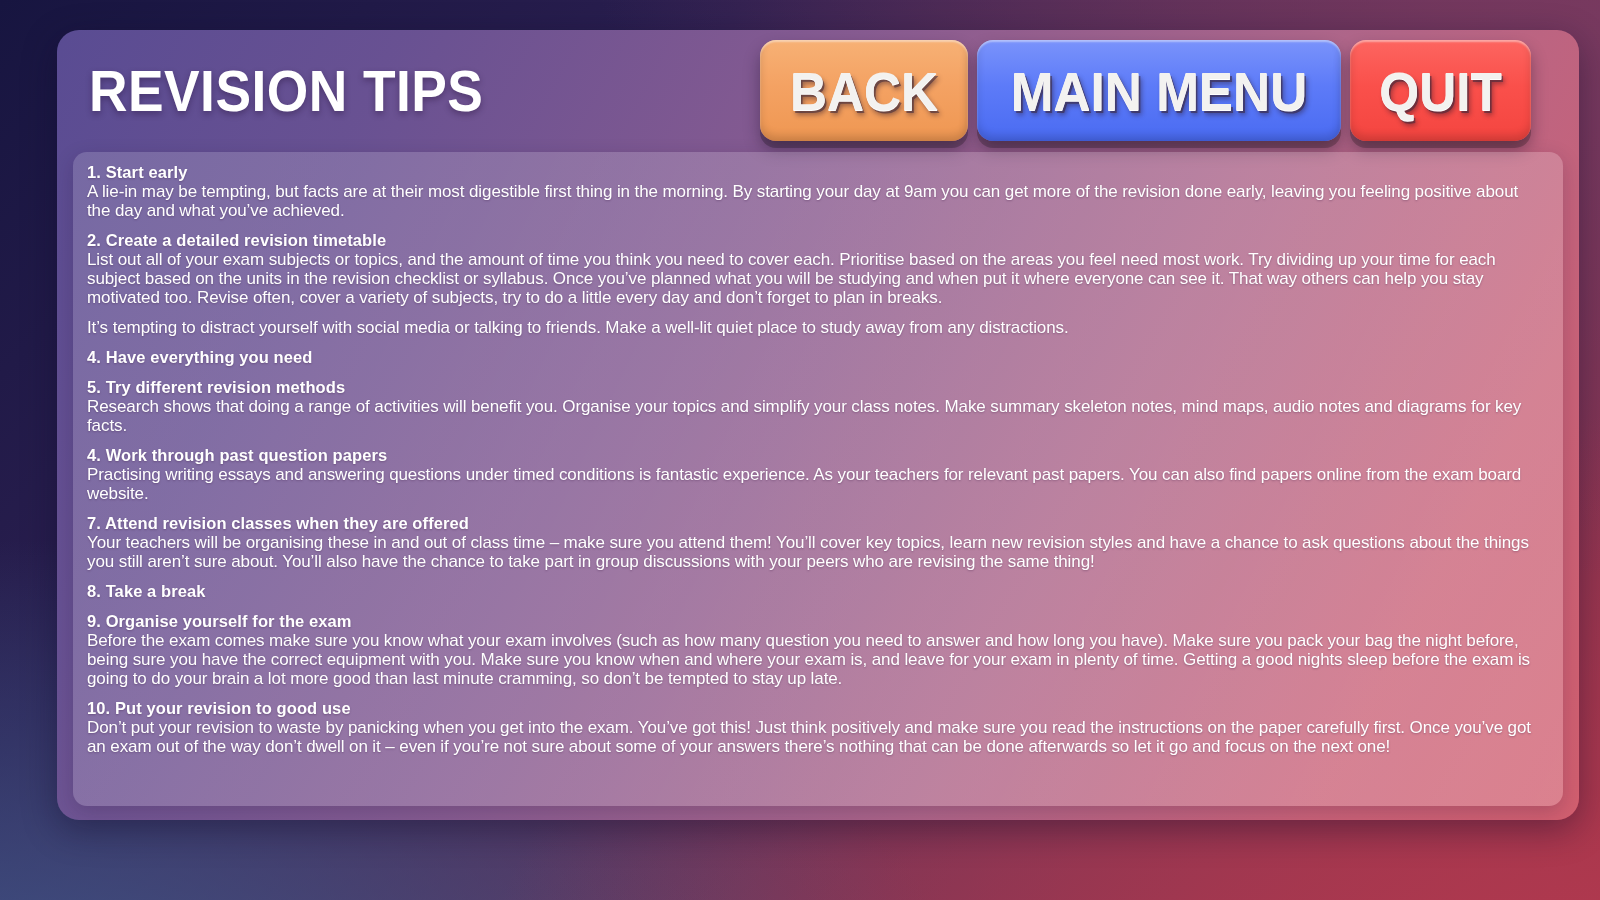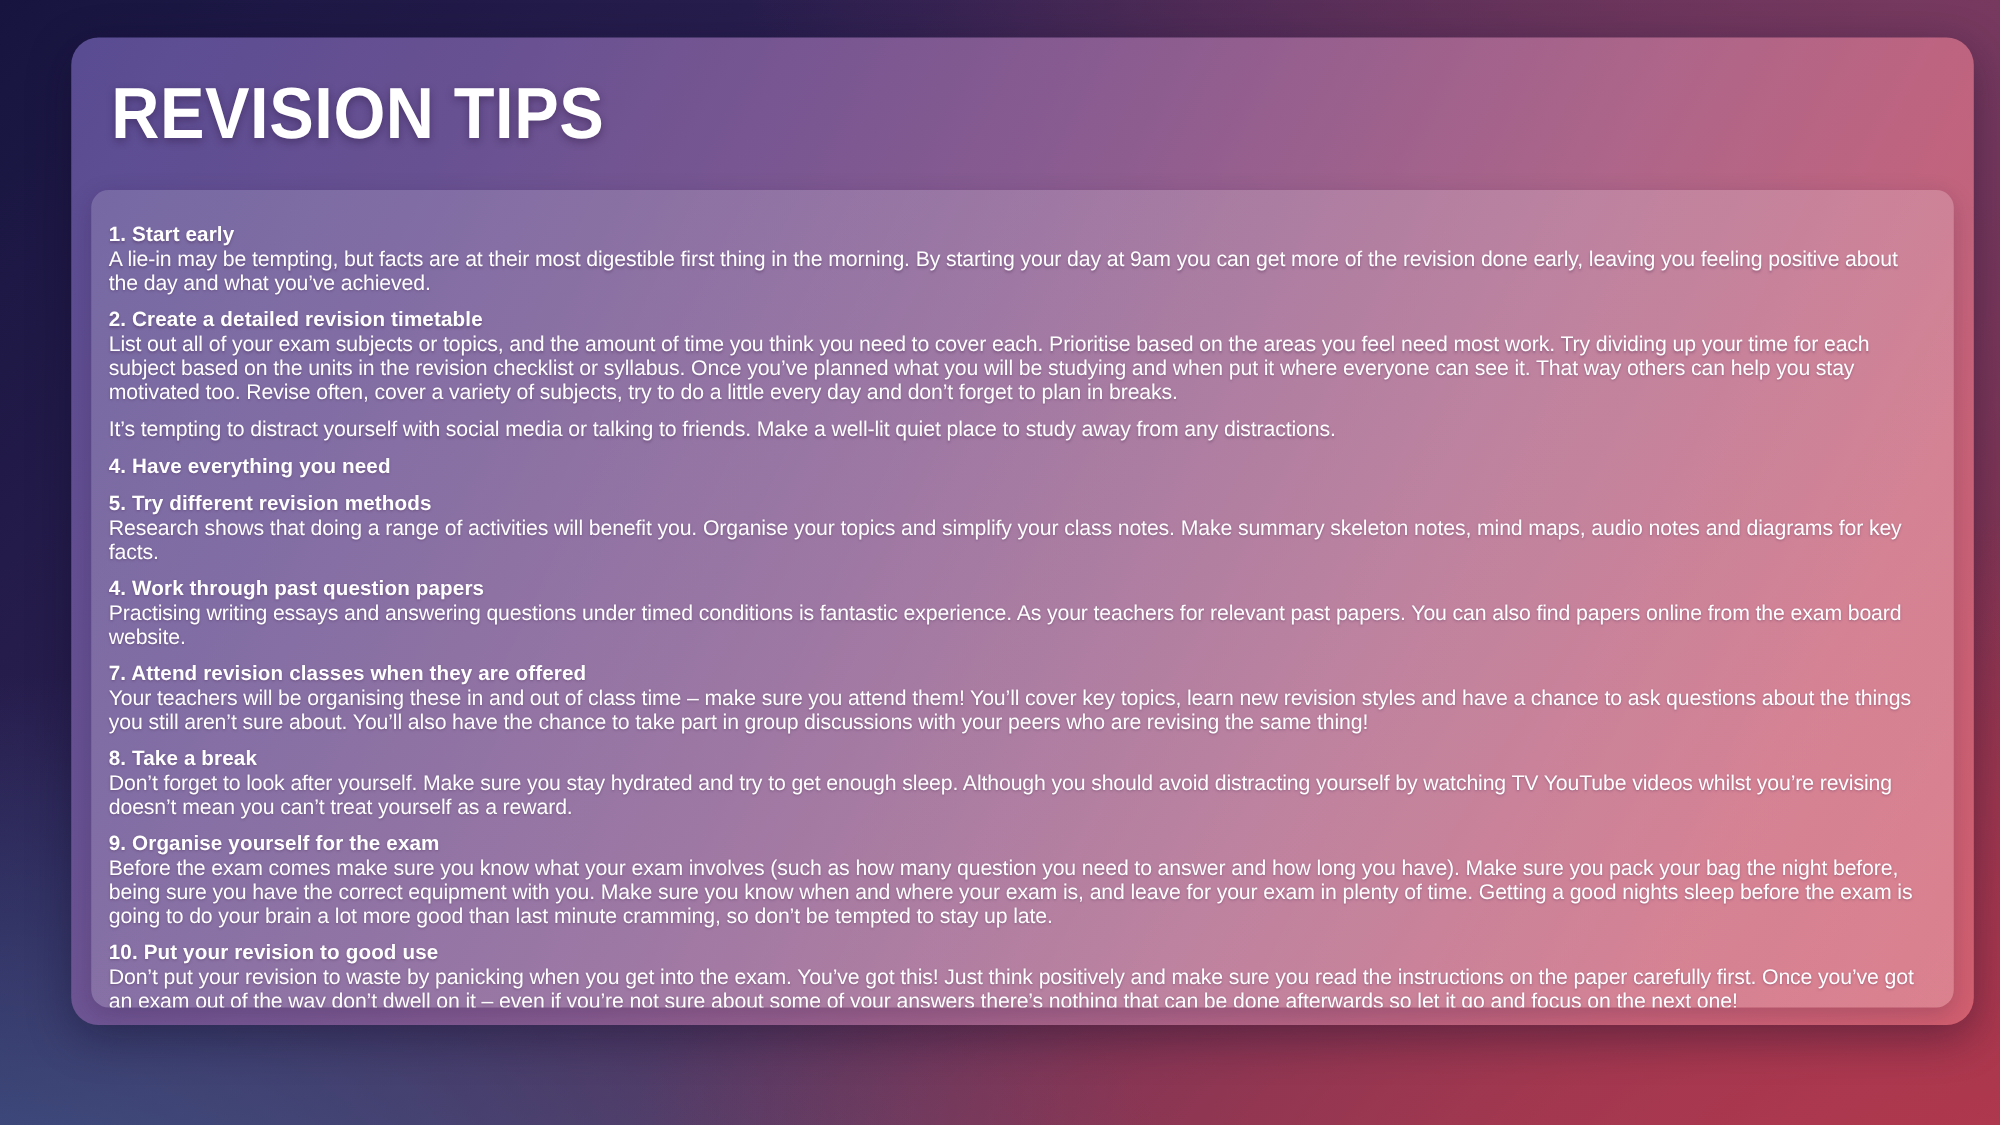--- a/index.html
+++ b/index.html
@@ -119,21 +119,21 @@
     top: 122px;
     width: 1490px;
     height: 654px;
     border-radius: 14px;
     background: linear-gradient(115deg,
         rgba(255,255,255,0.155) 0%,
         rgba(255,255,255,0.175) 45%,
         rgba(255,255,255,0.210) 100%);
     box-shadow: 0 6px 20px rgba(30,14,48,0.20);
     overflow: hidden;
-    padding: 27px 18px 10px 14px;
+    padding: 11px 18px 10px 14px;
   }
 
   .tip {
     margin-bottom: 11px;
   }
   .tip:last-child { margin-bottom: 0; }
 
   .tip-heading {
     font-size: 16.5px;
     line-height: 19px;
@@ -154,20 +154,35 @@
 </style>
 </head>
 <body>
 
 <div id="screen-panel">
 
   <div id="header-bar">
 
     <div id="page-title">REVISION TIPS</div>
 
+    <div id="nav-buttons">
+
+      <button class="nav-btn" id="back-button">
+        <span>BACK</span>
+      </button>
+
+      <button class="nav-btn" id="main-menu-button">
+        <span>MAIN MENU</span>
+      </button>
+
+      <button class="nav-btn" id="quit-button">
+        <span>QUIT</span>
+      </button>
+
+    </div>
   </div>
 
   <div id="content-panel">
 
     <div class="tip">
       <div class="tip-heading">1. Start early</div>
       <div class="tip-body">A lie-in may be tempting, but facts are at their most digestible first thing in the morning. By starting your day at 9am you can get more of the revision done early, leaving you feeling positive about the day and what you’ve achieved.</div>
     </div>
 
     <div class="tip">
@@ -193,21 +208,20 @@
       <div class="tip-body">Practising writing essays and answering questions under timed conditions is fantastic experience. As your teachers for relevant past papers. You can also find papers online from the exam board website.</div>
     </div>
 
     <div class="tip">
       <div class="tip-heading">7. Attend revision classes when they are offered</div>
       <div class="tip-body">Your teachers will be organising these in and out of class time – make sure you attend them! You’ll cover key topics, learn new revision styles and have a chance to ask questions about the things you still aren’t sure about. You’ll also have the chance to take part in group discussions with your peers who are revising the same thing!</div>
     </div>
 
     <div class="tip">
       <div class="tip-heading">8. Take a break</div>
-      <div class="tip-body">Don’t forget to look after yourself. Make sure you stay hydrated and try to get enough sleep. Although you should avoid distracting yourself by watching TV YouTube videos whilst you’re revising doesn’t mean you can’t treat yourself as a reward.</div>
     </div>
 
     <div class="tip">
       <div class="tip-heading">9. Organise yourself for the exam</div>
       <div class="tip-body">Before the exam comes make sure you know what your exam involves (such as how many question you need to answer and how long you have). Make sure you pack your bag the night before, being sure you have the correct equipment with you. Make sure you know when and where your exam is, and leave for your exam in plenty of time. Getting a good nights sleep before the exam is going to do your brain a lot more good than last minute cramming, so don’t be tempted to stay up late.</div>
     </div>
 
     <div class="tip">
       <div class="tip-heading">10. Put your revision to good use</div>
       <div class="tip-body">Don’t put your revision to waste by panicking when you get into the exam. You’ve got this! Just think positively and make sure you read the instructions on the paper carefully first. Once you’ve got an exam out of the way don’t dwell on it – even if you’re not sure about some of your answers there’s nothing that can be done afterwards so let it go and focus on the next one!</div>

